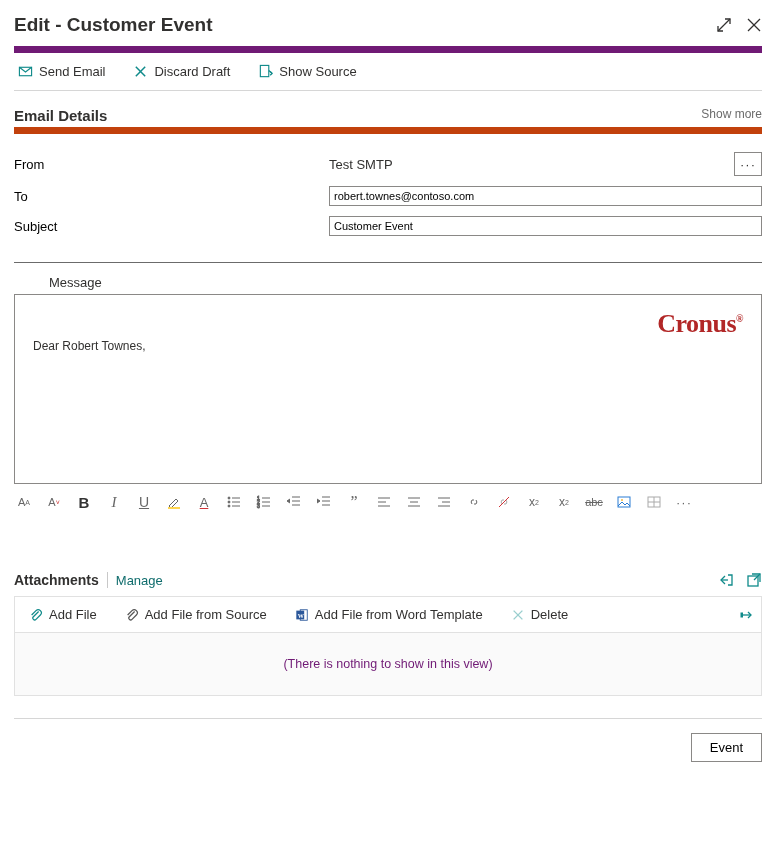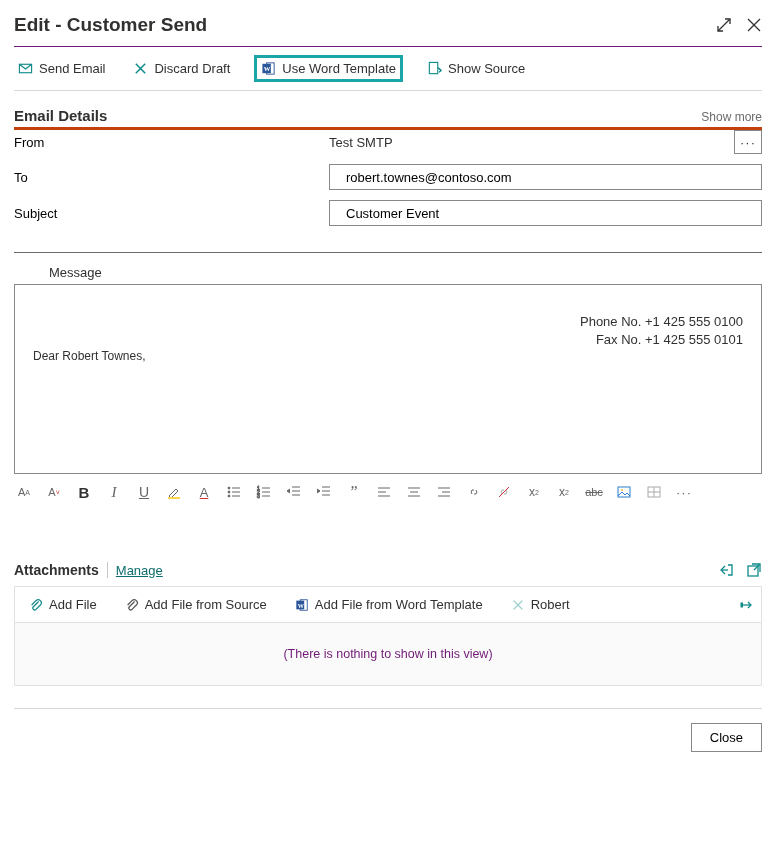--- a/index.html
+++ b/index.html
@@ -20,55 +20,56 @@
     display: flex; align-items: center; justify-content: space-between;
     padding: 2px 0 10px 0;
   }
   .hdr-title { font-size: 19px; font-weight: 600; color: #323130; }
   .hdr-actions { display: flex; gap: 14px; }
   .hdr-icon { width: 16px; height: 16px; cursor: pointer; color: #323130; }
 
   
   .toolbar {
     display: flex; align-items: center; gap: 20px;
-    border-top: 1px solid #701a75;
+    border-top: 7px solid #701a75;
     border-bottom: 1px solid #d6d6d6;
     padding: 8px 0;
   }
   .tb-btn {
     display: inline-flex; align-items: center; gap: 6px;
     padding: 3px 4px; cursor: pointer;
     font-size: 13px; color: #323130;
     background: none; border: none;
   }
   .tb-btn .ic { width: 15px; height: 15px; }
   .hl-teal { border: 3px solid #1aa6a6; }
 
   
   .sect-row {
-    display: flex; align-items: flex-end; justify-content: space-between;
-    border-bottom: 3px solid #c2410c;
+    display: flex; align-items: flex-start; justify-content: space-between;
+    border-bottom: 7px solid #c2410c;
     padding: 16px 0 3px 0;
+    margin-bottom: 18px;
   }
   .sect-title { font-size: 15px; font-weight: 600; }
   .show-more { font-size: 12px; color: #6b6b6b; cursor: pointer; }
 
   
   .form-row {
     display: flex; align-items: center;
     margin-bottom: 10px;
   }
   .form-label {
     width: 315px; font-size: 13px; color: #000000;
   }
   .form-val { flex: 1; display: flex; align-items: center; gap: 18px; }
   .form-static { font-size: 13px; }
   .form-input {
-    flex: 1; border: 1px solid #8a8886; padding: 4px 16px;
-    font-size: 13px; font-family: inherit; height: 26px;
+    flex: 1; border: 1px solid #8a8886; padding: 4px 4px;
+    font-size: 11px; font-family: inherit; height: 20px;
   }
   .ellipsis-btn {
     width: 28px; height: 24px;
     border: 1px solid #8a8886; background: #fff;
     display: inline-flex; align-items: center; justify-content: center;
     cursor: pointer; font-size: 13px; letter-spacing: 1px;
   }
 
   .divider { border-top: 1px solid #6b6b6b; margin: 26px 0 12px 0; }
 
@@ -99,21 +100,21 @@
 
   
   .att-wrap { margin-top: 56px; }
   .att-head {
     display: flex; align-items: center; gap: 8px;
     padding-bottom: 6px;
   }
   .att-title { font-size: 14px; font-weight: 600; }
   .att-vsep { width:1px; height: 16px; background:#c8c8c8; }
   .att-manage {
-    color: #0f6c6c; text-decoration: underline; cursor: pointer; font-size: 13px;
+    color: #0f6c6c; cursor: pointer; font-size: 13px;
   }
   .att-head-right { margin-left: auto; display:flex; gap:12px; }
   .att-bar {
     display: flex; align-items: center; gap: 12px;
     border: 1px solid #e1e1e1; background: #fff;
     padding: 4px 6px; margin-top: 2px;
   }
   .att-btn {
     display: inline-flex; align-items: center; gap: 6px;
     padding: 6px 8px; cursor: pointer;
@@ -138,21 +139,21 @@
   }
 
   svg { display:block; }
 </style>
 </head>
 <body>
 
 <div class="page">
 
   <div class="hdr">
-    <div class="hdr-title">Edit - Customer Send</div>
+    <div class="hdr-title">Edit - Customer Event</div>
     <div class="hdr-actions">
       <span class="hdr-icon">
         <svg viewBox="0 0 16 16" width="16" height="16" stroke="#323130" stroke-width="1.3" fill="none">
           <path d="M9 2 H14 V7"></path>
             <path d="M14 2 L8 8"></path>
           <path d="M7 14 H2 V9"></path>
             <path d="M2 14 L8 8"></path>
         </svg>
       </span>
       <span class="hdr-icon">
@@ -176,30 +177,20 @@
     </button>
     <button class="tb-btn">
       <span class="ic">
         <svg viewBox="0 0 16 16" width="15" height="15" stroke="#0f8a8a" stroke-width="1.6">
             <line x1="3" y1="3" x2="13" y2="13"></line>
             <line x1="13" y1="3" x2="3" y2="13"></line>
           </svg>
       </span>
       <span>Discard Draft</span>
     </button>
-    <button class="tb-btn hl-teal">
-      <span class="ic">
-        <svg viewBox="0 0 16 16" width="15" height="15">
-            <rect x="1.5" y="3" width="9" height="10" fill="#2b579a"></rect>
-            <rect x="6" y="2" width="8" height="12" fill="none" stroke="#2b579a" stroke-width="1"></rect>
-            <text x="3" y="11" font-size="7" fill="#fff" font-family="Segoe UI" font-weight="bold">W</text>
-          </svg>
-      </span>
-      <span>Use Word Template</span>
-    </button>
     <button class="tb-btn">
       <span class="ic">
         <svg viewBox="0 0 16 16" width="15" height="15" fill="none" stroke="#0f8a8a" stroke-width="1.2">
             <rect x="2.5" y="1.5" width="9" height="12"></rect>
             <path d="M11.5 7 L15 10" stroke-width="1.4"></path>
             <path d="M13 8 L15 10 L13 12" stroke-width="1.4"></path>
           </svg>
       </span>
       <span>Show Source</span>
     </button>
@@ -228,23 +219,24 @@
     <div class="form-label">Subject</div>
     <div class="form-val">
       <input class="form-input" value="Customer Event" style="">
     </div>
   </div>
 
   <div class="divider"></div>
 
   <div class="msg-label">Message</div>
   <div class="msg-box">
-    <div class="msg-contact">
-      <div>Phone No. +1 425 555 0100</div>
-      <div>Fax No. +1 425 555 0101</div>
+    <div class="msg-logo-row">
+      <span class="msg-logo">
+        <span>Cronus</span><sup>®</sup>
+      </span>
     </div>
     <div class="msg-greet">Dear Robert Townes,</div>
   </div>
 
   <div class="rte">
     <span class="r" style="font-size:11px;">A<sub style="font-size:7px;">A</sub></span>
     <span class="r" style="font-size:11px;">A<sup style="font-size:7px;color:#c33;">˅</sup></span>
     <span class="r bold">B</span>
     <span class="r ital">I</span>
     <span class="r ul">U</span>
@@ -398,33 +390,33 @@
           </span>
         <span>Add File from Word Template</span>
       </button>
       <button class="att-btn">
         <span class="ic">
             <svg viewBox="0 0 16 16" width="14" height="14" stroke="#9acfcf" stroke-width="1.6">
               <line x1="3" y1="3" x2="13" y2="13"></line>
               <line x1="13" y1="3" x2="3" y2="13"></line>
             </svg>
           </span>
-        <span>Robert</span>
+        <span>Delete</span>
       </button>
       <span class="att-pin">
           <svg width="16" height="16" viewBox="0 0 16 16" fill="none" stroke="#0f8a8a" stroke-width="1.3">
             <path d="M4 8 L12 8"></path>
             <path d="M9 5 L12 8 L9 11"></path>
             <rect x="1.5" y="5.5" width="2.5" height="5" stroke="none" fill="#0f8a8a"></rect>
           </svg>
         </span>
     </div>
 
     <div class="att-empty-box">
       <div class="att-empty">(There is nothing to show in this view)</div>
     </div>
   </div>
 
   <div class="footer">
-    <button class="close-btn">Close</button>
+    <button class="close-btn">Event</button>
   </div>
 
 </div>
 
 </body></html>

